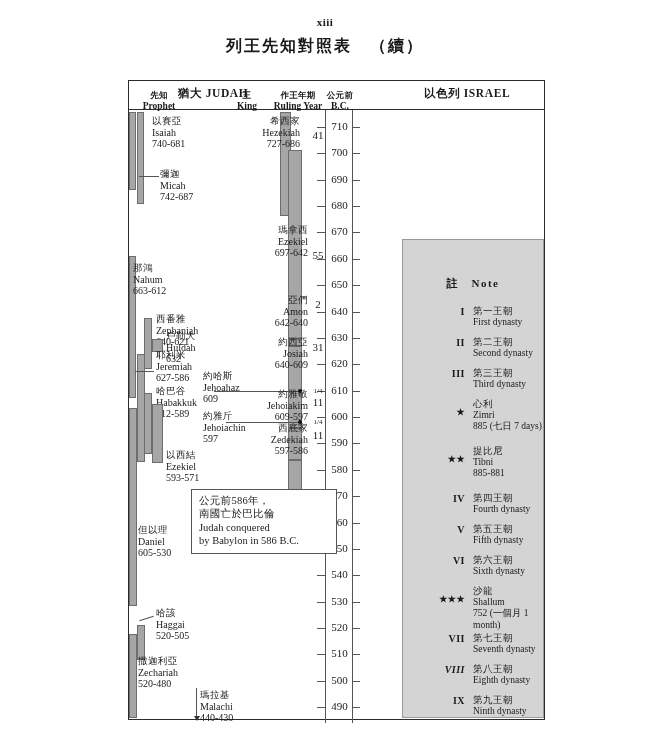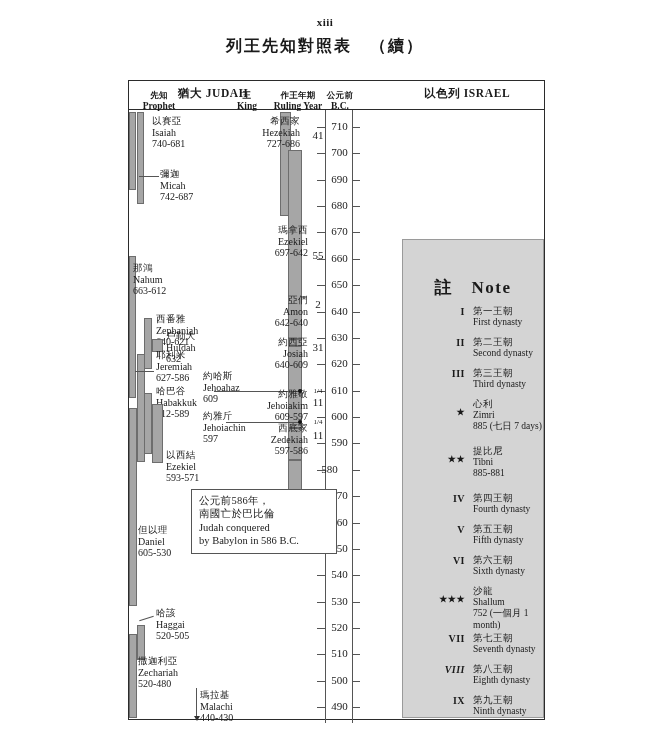--- a/index.html
+++ b/index.html
@@ -107,21 +107,21 @@
   .conquest .cn { display: block; font-size: 10.5px; letter-spacing: .3px; }
   .conquest .en { display: block; font-size: 10.5px; }
   
   .note-panel {
     position: absolute;
     background: #d4d4d4;
     border: 1px solid #9a9a9a;
   }
   .note-title {
     position: absolute; top: 36px; left: 0; width: 100%;
-    text-align: center; font-weight: bold; font-size: 17px;
+    text-align: center; font-weight: bold; font-size: 11px;
     letter-spacing: 1.5px;
   }
   .note-row { position: absolute; left: 0; width: 100%; }
   .note-sym {
     position: absolute; left: 0; width: 62px; text-align: right;
     font-weight: bold; font-size: 10px; letter-spacing: .5px;
   }
   .note-sym.star { font-size: 9px; }
   .note-txt { position: absolute; left: 70px; line-height: 1.18; }
   .note-txt .cn { display: block; font-size: 9.5px; letter-spacing: .5px; }
@@ -203,21 +203,21 @@
       <div class="tick" style="left: 352px; top: 390.7px; width: 8px;"></div>
       <div class="year-lbl" style="left: 326px; top: 383.7px; width: 27px;">610</div>
       <div class="tick" style="left: 317px; top: 417.07px; width: 8px;"></div>
       <div class="tick" style="left: 352px; top: 417.07px; width: 8px;"></div>
       <div class="year-lbl" style="left: 326px; top: 410.07px; width: 27px;">600</div>
       <div class="tick" style="left: 317px; top: 443.44px; width: 8px;"></div>
       <div class="tick" style="left: 352px; top: 443.44px; width: 8px;"></div>
       <div class="year-lbl" style="left: 326px; top: 436.44px; width: 27px;">590</div>
       <div class="tick" style="left: 317px; top: 469.81px; width: 8px;"></div>
       <div class="tick" style="left: 352px; top: 469.81px; width: 8px;"></div>
-      <div class="year-lbl" style="left: 316px; top: 462.81px; width: 27px;">580</div>
+      <div class="year-lbl" style="left: 326px; top: 462.81px; width: 27px;">580</div>
       <div class="tick" style="left: 317px; top: 496.18px; width: 8px;"></div>
       <div class="tick" style="left: 352px; top: 496.18px; width: 8px;"></div>
       <div class="year-lbl" style="left: 326px; top: 489.18px; width: 27px;">570</div>
       <div class="tick" style="left: 317px; top: 522.55px; width: 8px;"></div>
       <div class="tick" style="left: 352px; top: 522.55px; width: 8px;"></div>
       <div class="year-lbl" style="left: 326px; top: 515.55px; width: 27px;">560</div>
       <div class="tick" style="left: 317px; top: 548.92px; width: 8px;"></div>
       <div class="tick" style="left: 352px; top: 548.92px; width: 8px;"></div>
       <div class="year-lbl" style="left: 326px; top: 541.92px; width: 27px;">550</div>
       <div class="tick" style="left: 317px; top: 575.29px; width: 8px;"></div>

